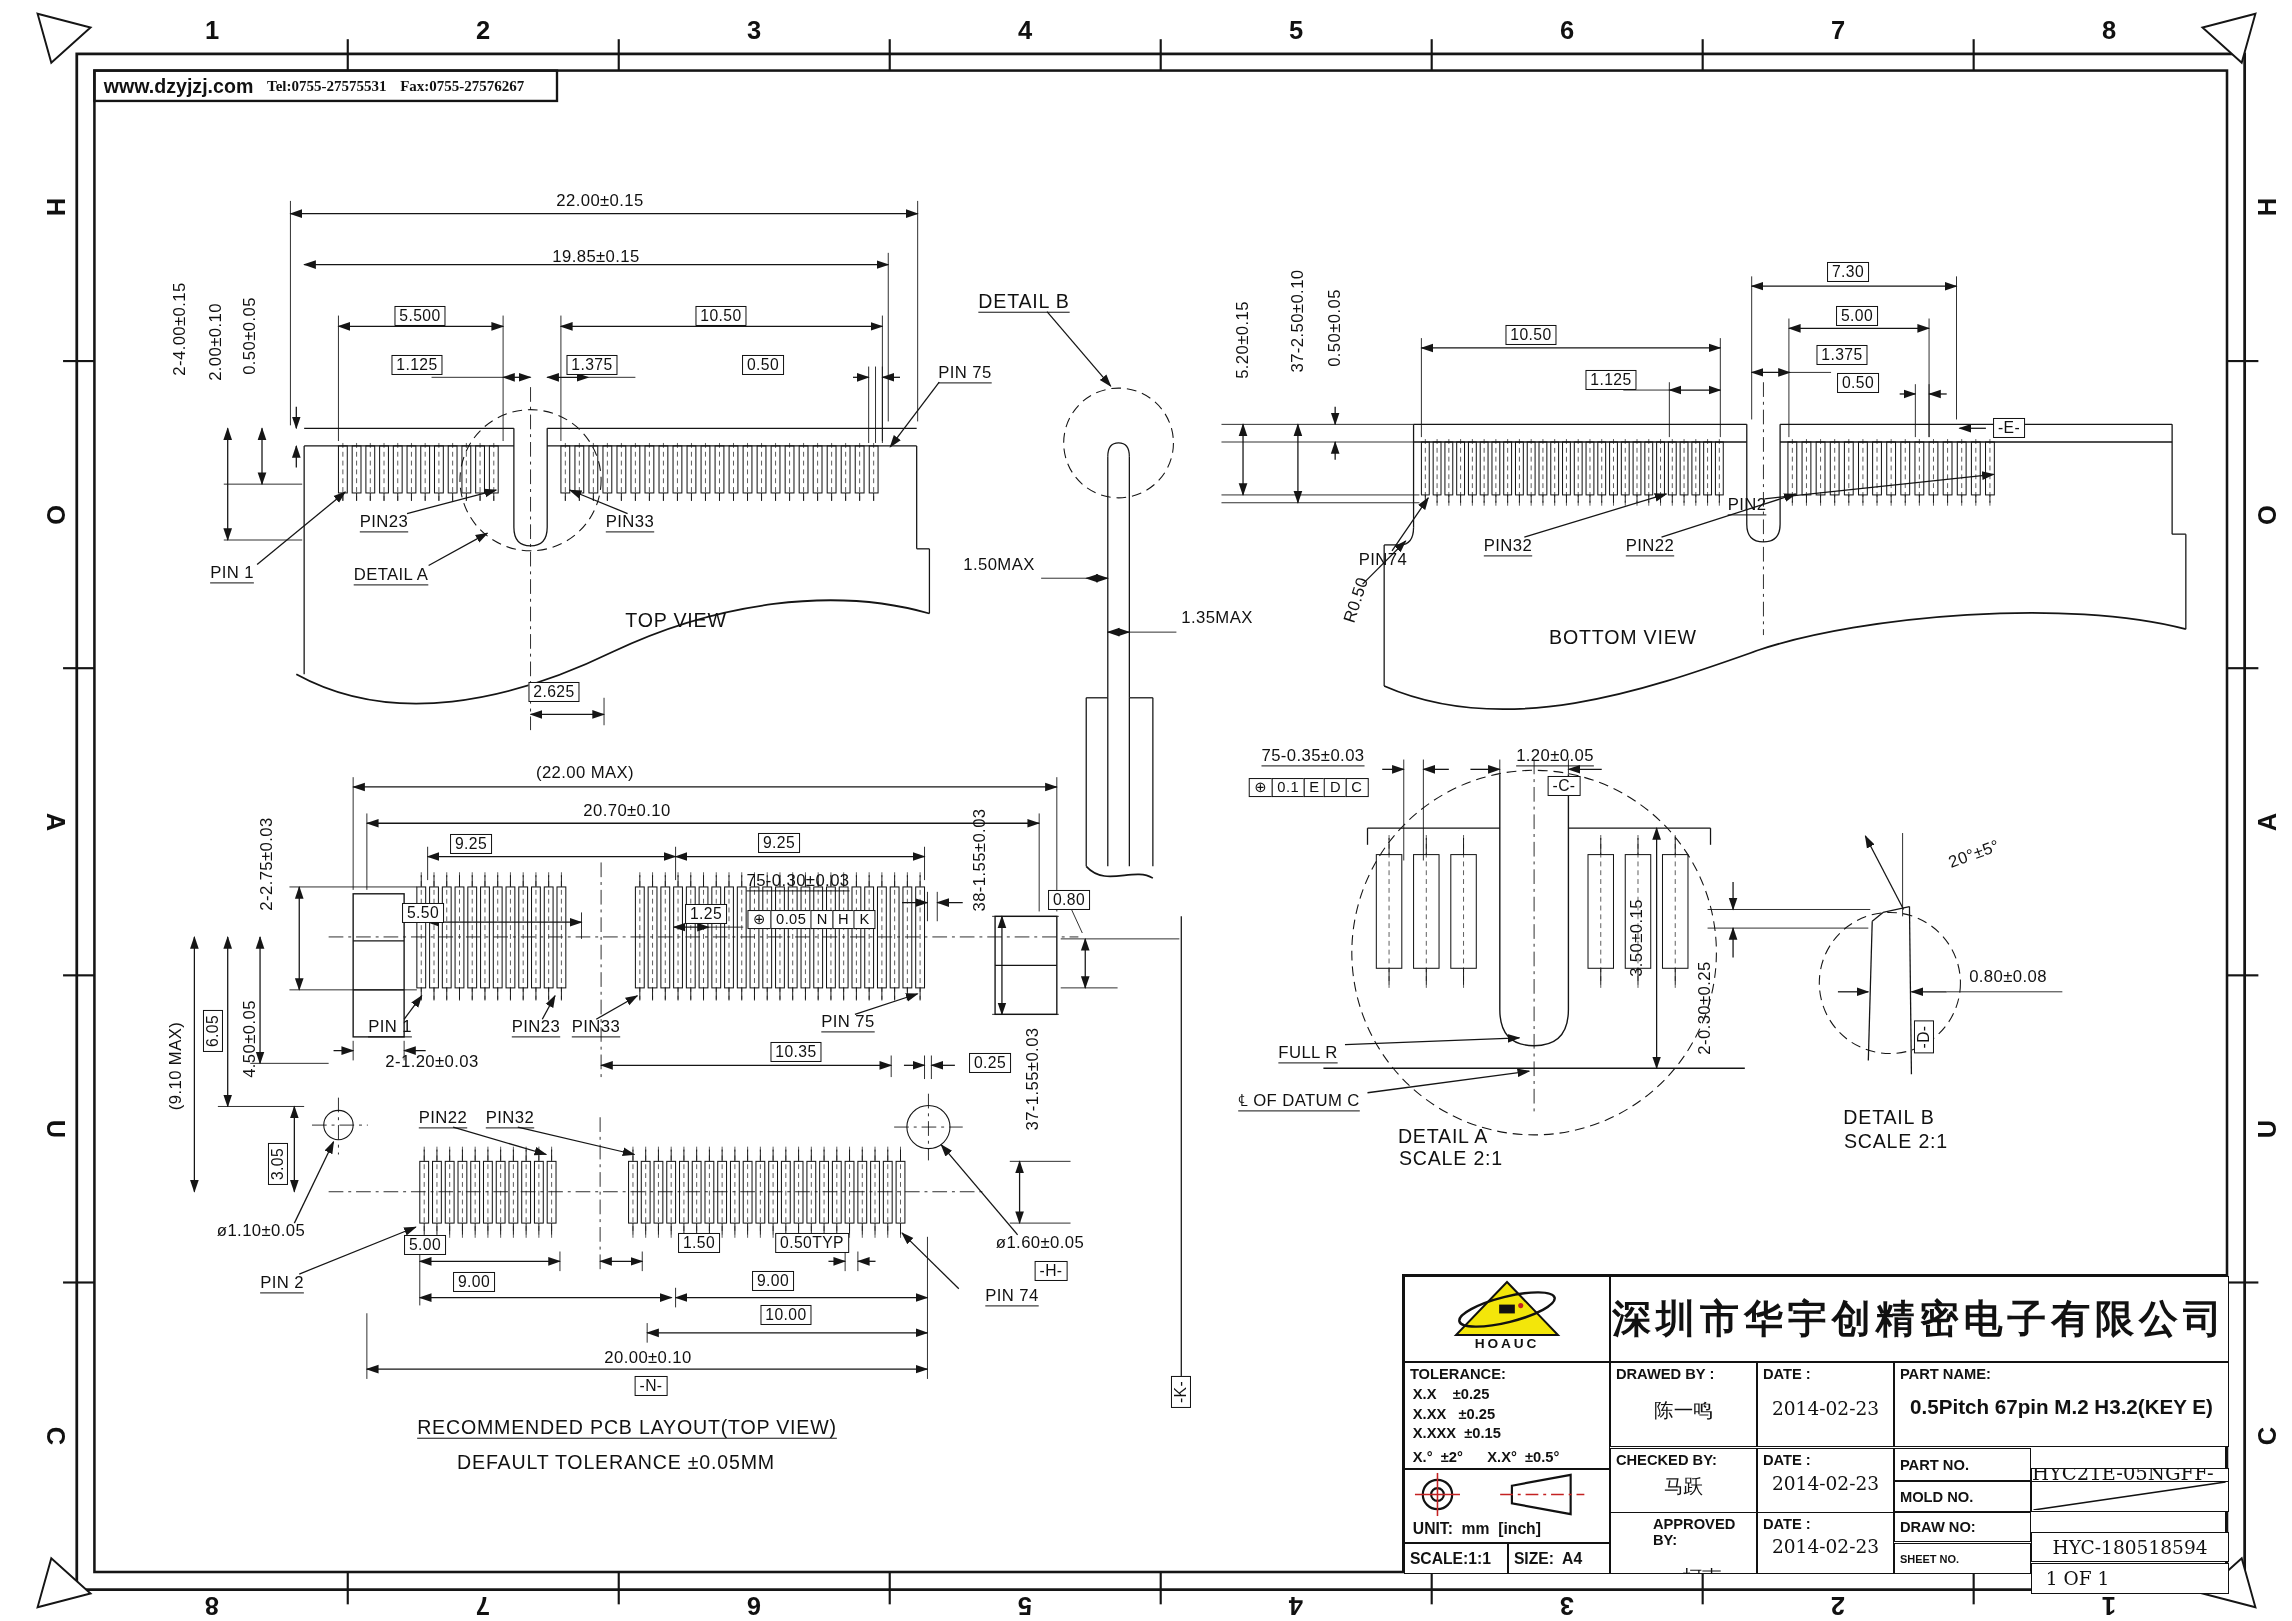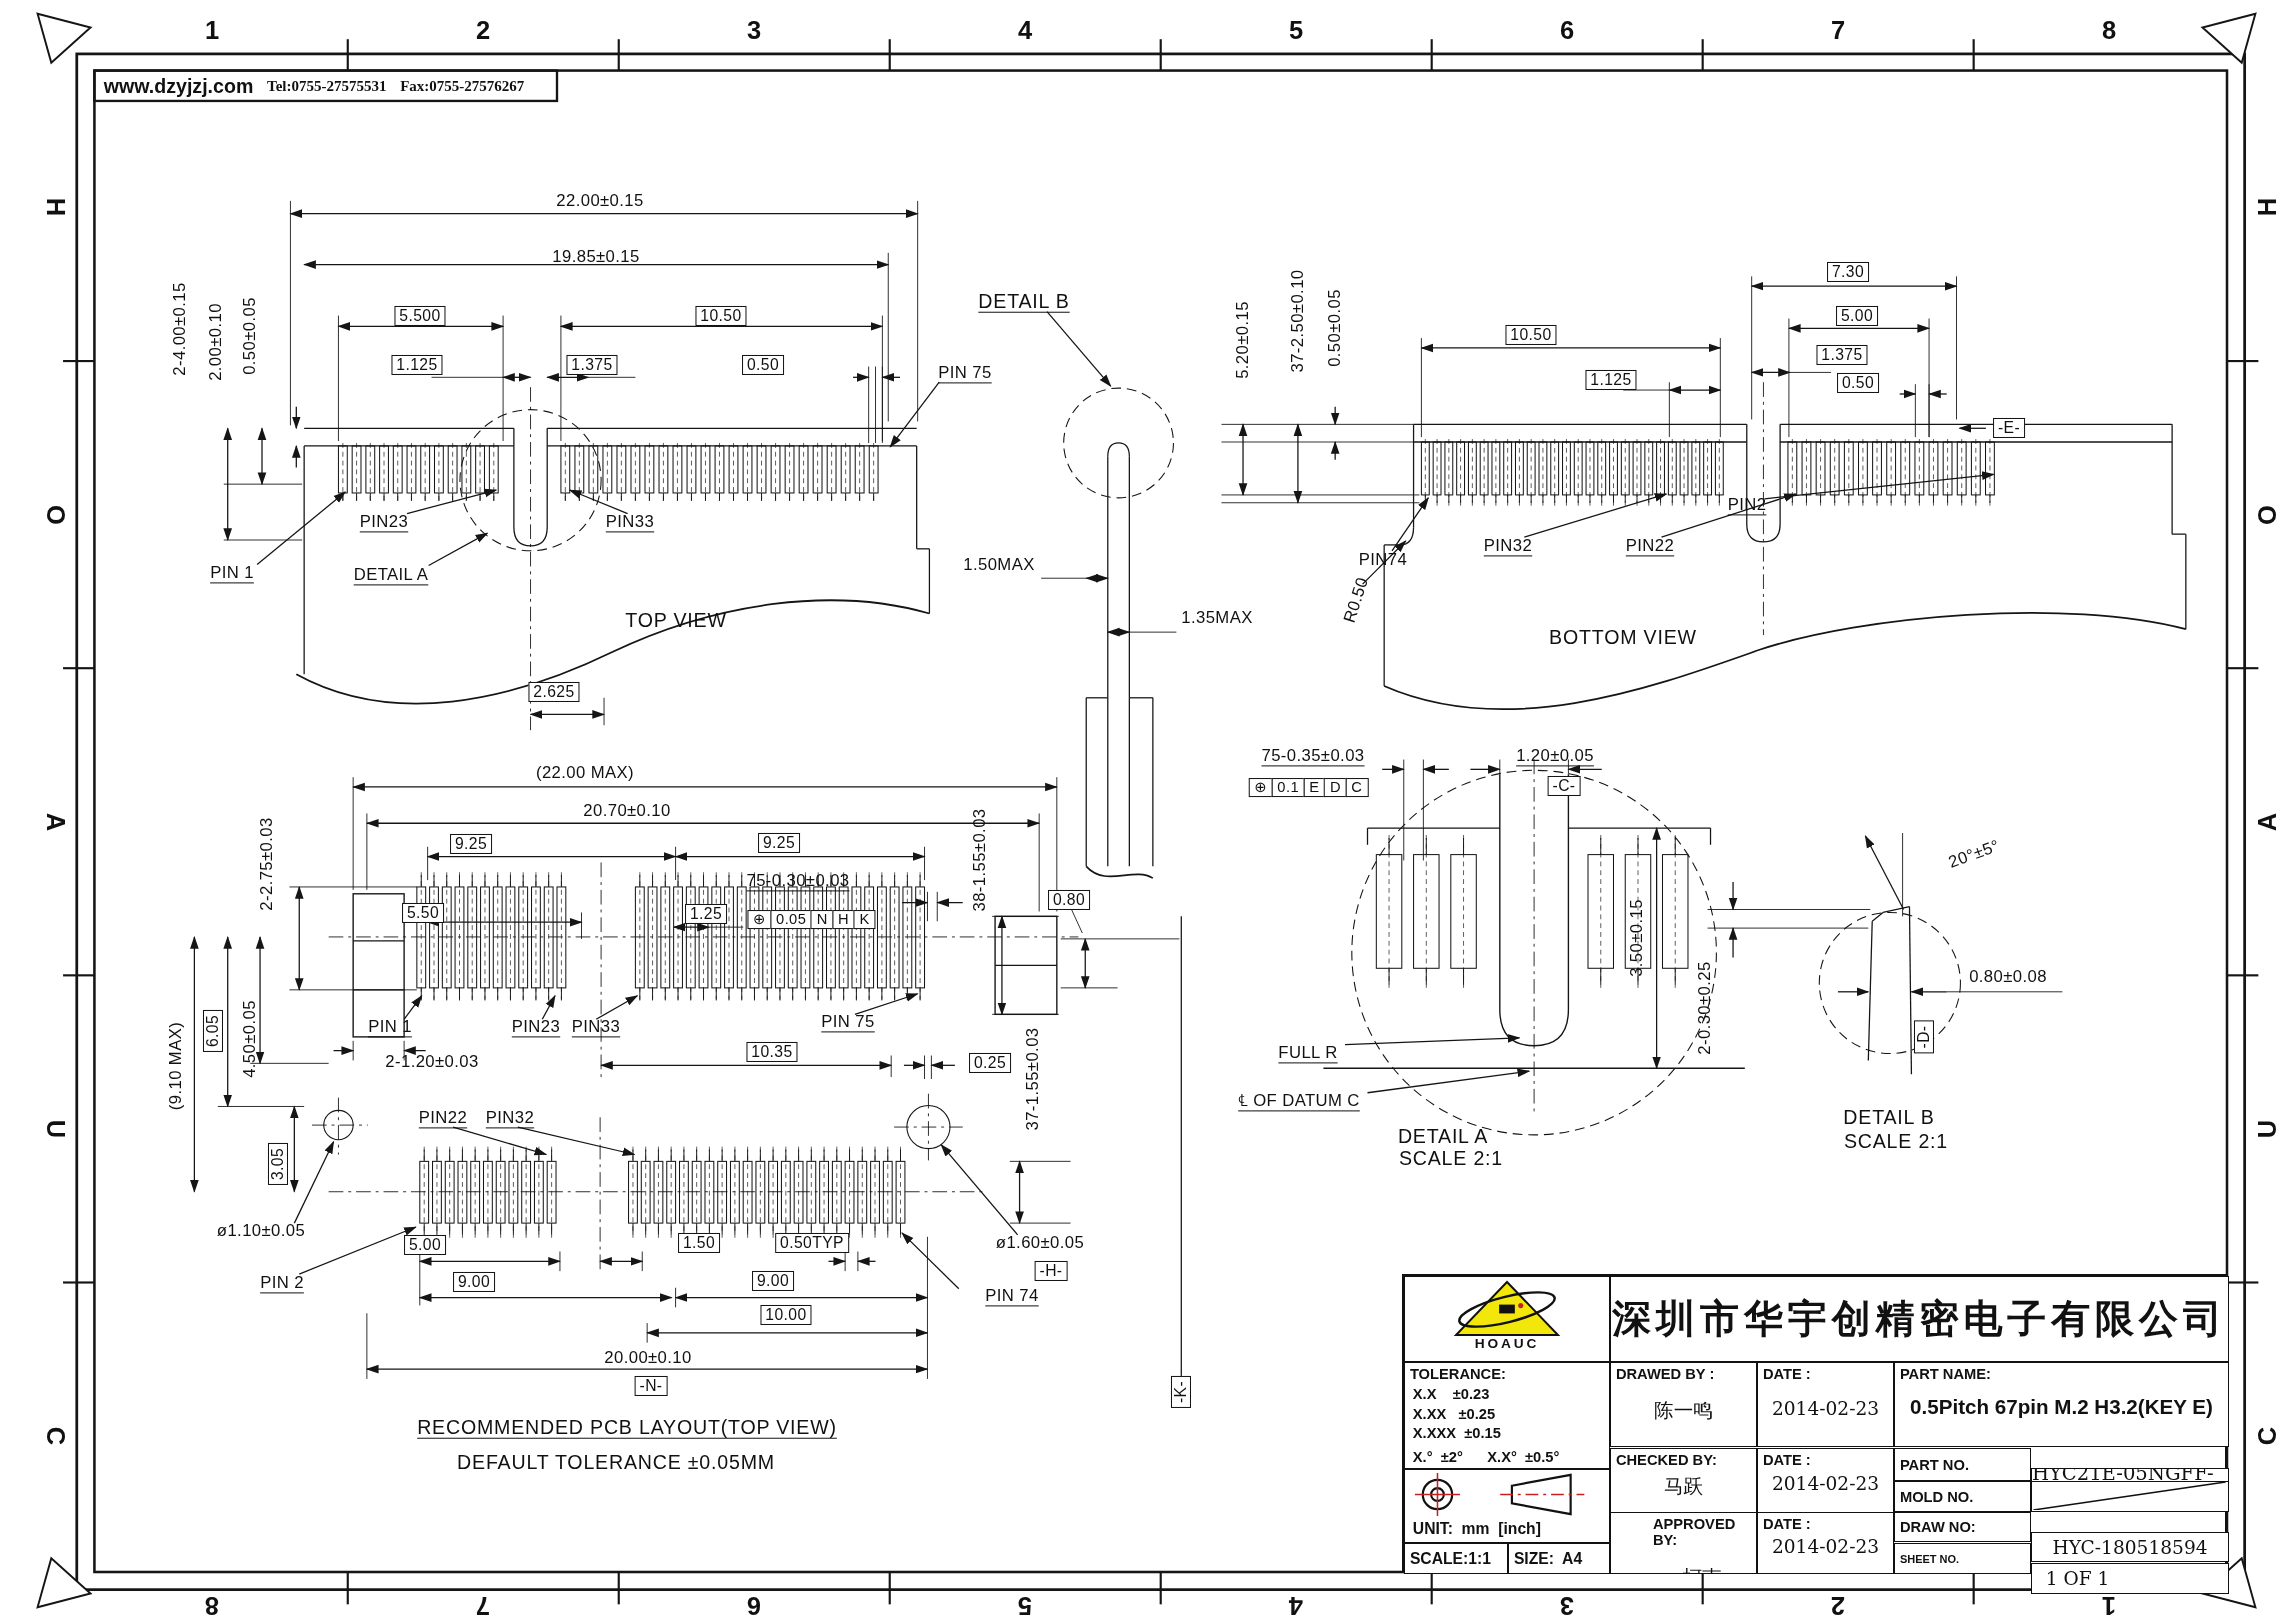--- a/index.html
+++ b/index.html
@@ -912,21 +912,21 @@
       <span class="anno" style="left: 267px; top: 864px; transform: translate(-50%, -50%) rotate(-90deg);">2-2.75±0.03</span>
       <span class="anno" style="left: 176px; top: 1066px; transform: translate(-50%, -50%) rotate(-90deg);">(9.10 MAX)</span>
       <span class="anno boxed" style="left: 213px; top: 1031px; transform: translate(-50%, -50%) rotate(-90deg);">6.05</span>
       <span class="anno" style="left: 250px; top: 1039px; transform: translate(-50%, -50%) rotate(-90deg);">4.50±0.05</span>
       <span class="anno boxed" style="left: 278px; top: 1164px; transform: translate(-50%, -50%) rotate(-90deg);">3.05</span>
       <span class="anno unl" style="left: 390px; top: 1027px; transform: translate(-50%, -50%) rotate(0deg);">PIN 1</span>
       <span class="anno unl" style="left: 536px; top: 1027px; transform: translate(-50%, -50%) rotate(0deg);">PIN23</span>
       <span class="anno unl" style="left: 596px; top: 1027px; transform: translate(-50%, -50%) rotate(0deg);">PIN33</span>
       <span class="anno unl" style="left: 848px; top: 1022px; transform: translate(-50%, -50%) rotate(0deg);">PIN 75</span>
       <span class="anno" style="left: 432px; top: 1062px; transform: translate(-50%, -50%) rotate(0deg);">2-1.20±0.03</span>
-      <span class="anno boxed" style="left: 772px; top: 1052px; transform: translate(-50%, -50%) rotate(0deg);">10.35</span>
+      <span class="anno boxed" style="left: 796px; top: 1052px; transform: translate(-50%, -50%) rotate(0deg);">10.35</span>
       <span class="anno boxed" style="left: 990px; top: 1063px; transform: translate(-50%, -50%) rotate(0deg);">0.25</span>
       <span class="anno" style="left: 980px; top: 860px; transform: translate(-50%, -50%) rotate(-90deg);">38-1.55±0.03</span>
       <span class="anno" style="left: 1033px; top: 1079px; transform: translate(-50%, -50%) rotate(-90deg);">37-1.55±0.03</span>
       <span class="anno unl" style="left: 443px; top: 1118px; transform: translate(-50%, -50%) rotate(0deg);">PIN22</span>
       <span class="anno unl" style="left: 510px; top: 1118px; transform: translate(-50%, -50%) rotate(0deg);">PIN32</span>
       <span class="anno" style="left: 261px; top: 1231px; transform: translate(-50%, -50%) rotate(0deg);">ø1.10±0.05</span>
       <span class="anno unl" style="left: 282px; top: 1283px; transform: translate(-50%, -50%) rotate(0deg);">PIN 2</span>
       <span class="anno boxed" style="left: 425px; top: 1245px; transform: translate(-50%, -50%) rotate(0deg);">5.00</span>
       <span class="anno boxed" style="left: 474px; top: 1282px; transform: translate(-50%, -50%) rotate(0deg);">9.00</span>
       <span class="anno boxed" style="left: 699px; top: 1243px; transform: translate(-50%, -50%) rotate(0deg);">1.50</span>
@@ -966,21 +966,21 @@
         <polygon points="104,3 52,57 156,57" fill="#f3e60a" stroke="#111" stroke-width="2"></polygon>
         <ellipse cx="104" cy="31" rx="50" ry="13" fill="none" stroke="#111" stroke-width="2.5" transform="rotate(-14 104 31)"></ellipse>
         <rect x="96" y="26" width="16" height="9" fill="#111"></rect>
         <circle cx="118" cy="27" r="2.6" fill="#c42222"></circle>
       </svg>
       <div style="text-align:center;font-weight:bold;font-size:13.7px;letter-spacing:2.9px;margin-top:-3.9px;">HOAUC</div>
     </div>
 
     <div class="tbcell" style="left:0;top:86px;width:206px;height:107px;">
       <div class="tlab">TOLERANCE:</div>
-      <div class="tolrow">X.X    ±0.23</div>
+      <div class="tolrow">X.X    ±0.25</div>
       <div class="tolrow">X.XX   ±0.25</div>
       <div class="tolrow">X.XXX  ±0.15</div>
       <div class="tolrow" style="margin-top:3.9px;">X.°  ±2°      X.X°  ±0.5°</div>
     </div>
 
     <div class="tbcell" style="left:0;top:193px;width:206px;height:74px;">
       <svg width="202" height="47" style="display:block;margin:1px auto 0;" viewBox="0 0 206 48">
         <circle cx="32" cy="24" r="15" fill="none" stroke="#111" stroke-width="2.2"></circle>
         <circle cx="32" cy="24" r="6.5" fill="none" stroke="#111" stroke-width="2.2"></circle>
         <line x1="9" y1="24" x2="55" y2="24" stroke="#c42222" stroke-width="1.6"></line>

